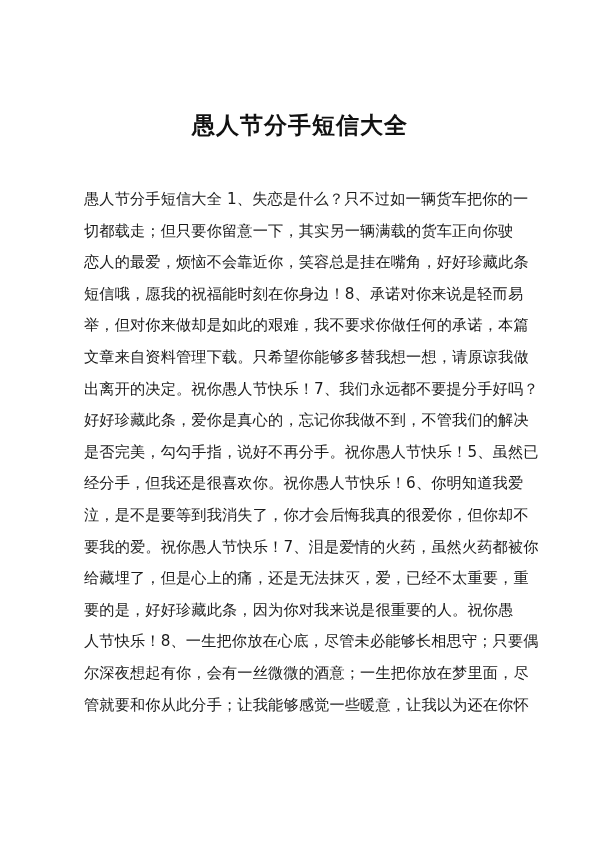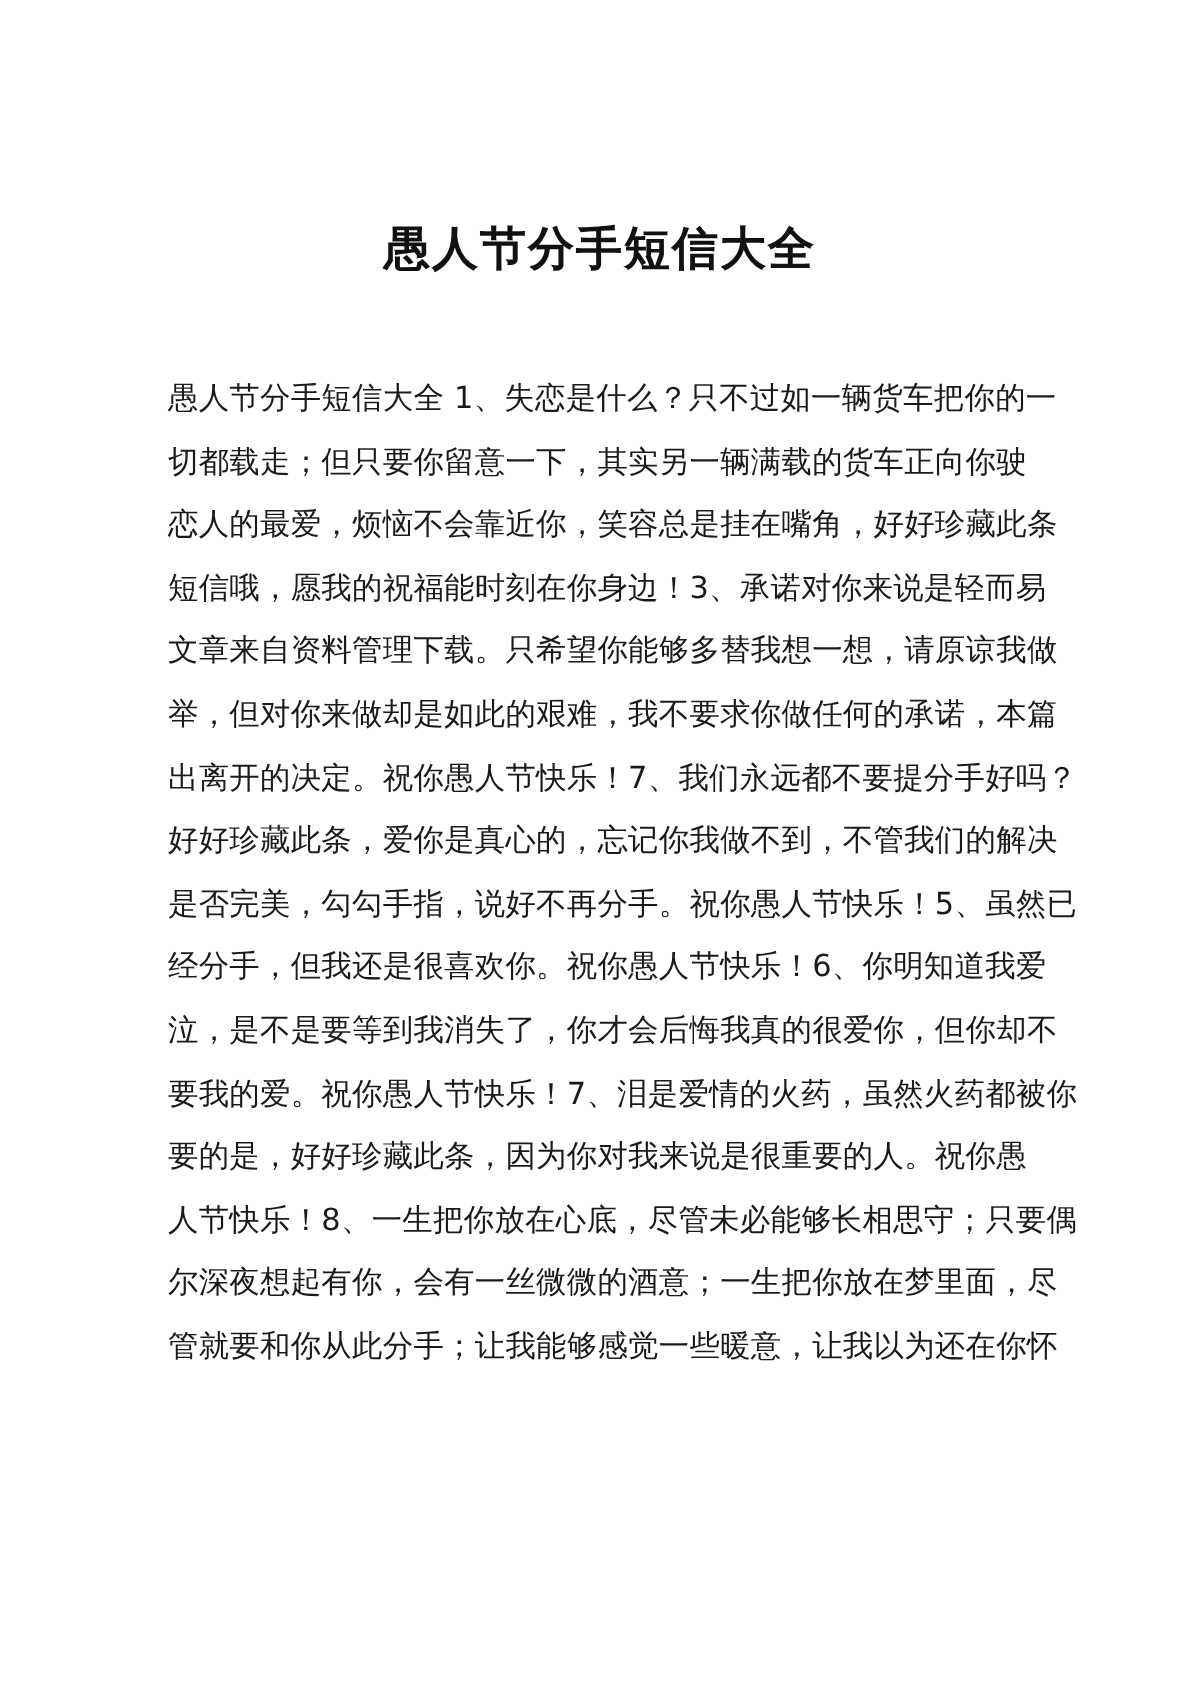--- a/index.html
+++ b/index.html
@@ -52,27 +52,28 @@
   </style>
 </head>
 <body>
 
 <div class="page">
   <div class="title">愚人节分手短信大全</div>
   <div class="body-text">
     <div class="line">愚人节分手短信大全 1、失恋是什么？只不过如一辆货车把你的一</div>
     <div class="line">切都载走；但只要你留意一下，其实另一辆满载的货车正向你驶</div>
     <div class="line">恋人的最爱，烦恼不会靠近你，笑容总是挂在嘴角，好好珍藏此条</div>
-    <div class="line">短信哦，愿我的祝福能时刻在你身边！3、承诺对你来说是轻而易</div>
+    <div class="line">短信哦，愿我的祝福能时刻在你身边！8、承诺对你来说是轻而易</div>
+    <div class="line">举，但对你来做却是如此的艰难，我不要求你做任何的承诺，本篇</div>
     <div class="line">文章来自资料管理下载。只希望你能够多替我想一想，请原谅我做</div>
-    <div class="line">举，但对你来做却是如此的艰难，我不要求你做任何的承诺，本篇</div>
     <div class="line">出离开的决定。祝你愚人节快乐！7、我们永远都不要提分手好吗？</div>
     <div class="line">好好珍藏此条，爱你是真心的，忘记你我做不到，不管我们的解决</div>
     <div class="line">是否完美，勾勾手指，说好不再分手。祝你愚人节快乐！5、虽然已</div>
     <div class="line">经分手，但我还是很喜欢你。祝你愚人节快乐！6、你明知道我爱</div>
     <div class="line">泣，是不是要等到我消失了，你才会后悔我真的很爱你，但你却不</div>
     <div class="line">要我的爱。祝你愚人节快乐！7、泪是爱情的火药，虽然火药都被你</div>
+    <div class="line">给藏埋了，但是心上的痛，还是无法抹灭，爱，已经不太重要，重</div>
     <div class="line">要的是，好好珍藏此条，因为你对我来说是很重要的人。祝你愚</div>
     <div class="line">人节快乐！8、一生把你放在心底，尽管未必能够长相思守；只要偶</div>
     <div class="line">尔深夜想起有你，会有一丝微微的酒意；一生把你放在梦里面，尽</div>
     <div class="line">管就要和你从此分手；让我能够感觉一些暖意，让我以为还在你怀</div>
   </div>
 </div>
 
 </body></html>

